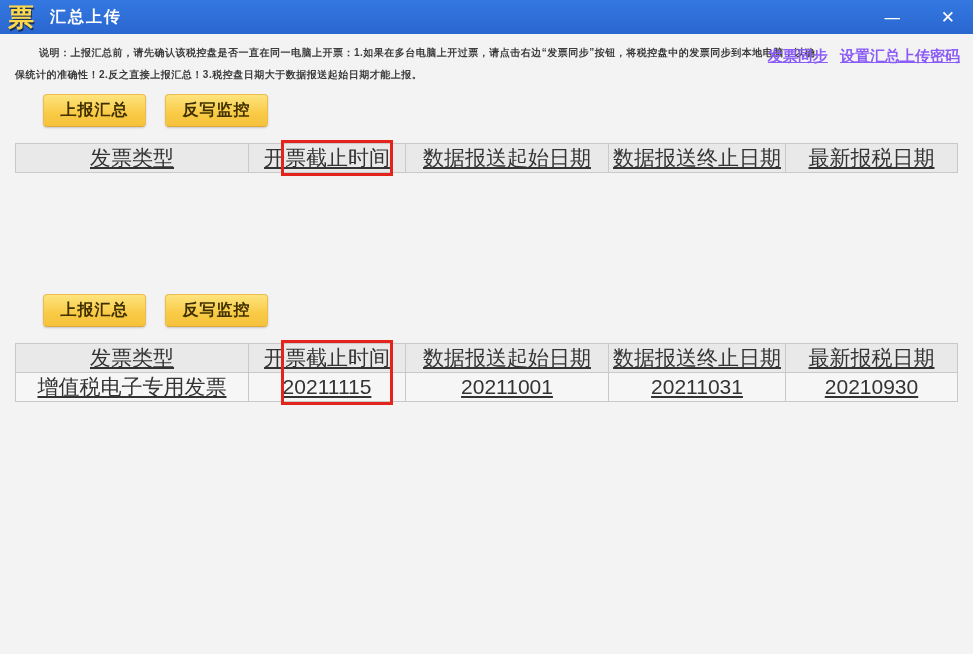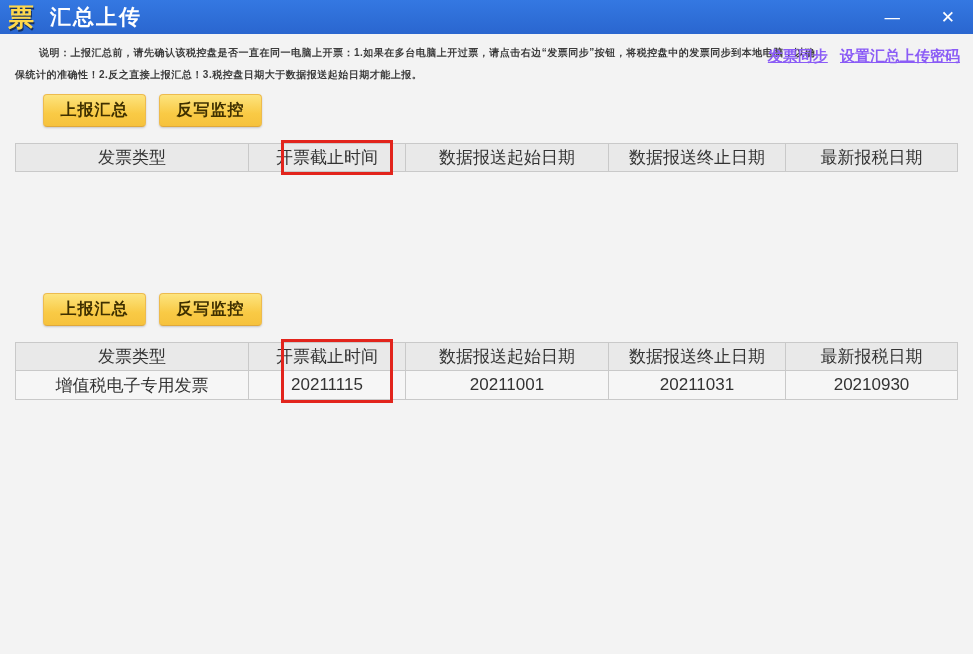--- a/index.html
+++ b/index.html
@@ -18,21 +18,21 @@
     display:flex; align-items:center;
     padding:0 12px 0 8px;
     color:#ffffff;
   }
   .app-icon {
     font-size:26px; line-height:30px; font-weight:bold;
     color:#ffd84a;
     text-shadow:1px 2px 0 #17305e;
     margin-right:16px;
   }
-  .win-title { font-size:21px; font-weight:bold; letter-spacing:2px;text-align:center; }
+  .win-title { font-size:16px; font-weight:bold; letter-spacing:2px;text-align:center; }
   .win-controls { margin-left:auto; display:flex; align-items:center; gap:28px; }
   .win-btn {
     color:#ffffff; font-size:17px; line-height:17px;
     cursor:default; background:none; border:none;
     font-family:"DejaVu Sans", sans-serif;
   }
 
   
   .notice-wrap { position:relative; padding:8px 15px 0 15px; }
   .notice {
@@ -46,41 +46,41 @@
     position:absolute; right:13px; top:13px;
     font-size:15px; font-weight:bold; white-space:nowrap;
   }
   .link {
     color:#8b5cf6; text-decoration:underline;
     margin-left:8px; cursor:pointer;
   }
 
   
   .section { padding:0 15px; }
-  .btn-row { display:flex; gap:13px;padding-left:28px; }
+  .btn-row { display:flex; gap:19px;padding-left:28px; }
   .section-1 .btn-row { margin-top:8px; }
   .section-2 .btn-row { margin-top:121px; }
   .yellow-btn {
     background:linear-gradient(#fde47e, #f9ca45 60%, #f6c23c);
     border:1px solid #edbb4e;
     border-bottom-color:#dfa83b;
     border-radius:4px;
     width:103px; height:33px;
     font-size:16px; font-weight:bold; color:#3f3000;
     font-family:"Liberation Sans", sans-serif;
     cursor:pointer;
     box-shadow:0 1px 2px rgba(0,0,0,0.18);
     letter-spacing:1px;
   }
 
   
   .table-wrap { position:relative; margin-top:16px; width:942px; }
   table {
     width:942px; border-collapse:collapse; table-layout:fixed;
-    background:#fde047; font-size:17px; color:#333333;
+    background:#fde047; font-size:21px; color:#333333;text-decoration:underline;
   }
   th, td {
     border:1px solid #c9c9c9;
     height:28px; text-align:center; padding:0 2px;
     font-weight:normal;
     overflow:hidden; white-space:nowrap;
   }
   td { height:29px; }
   thead th { background:#e9e9e9; }
   tbody tr:nth-child(odd)  { background:#f6f6f6; }

